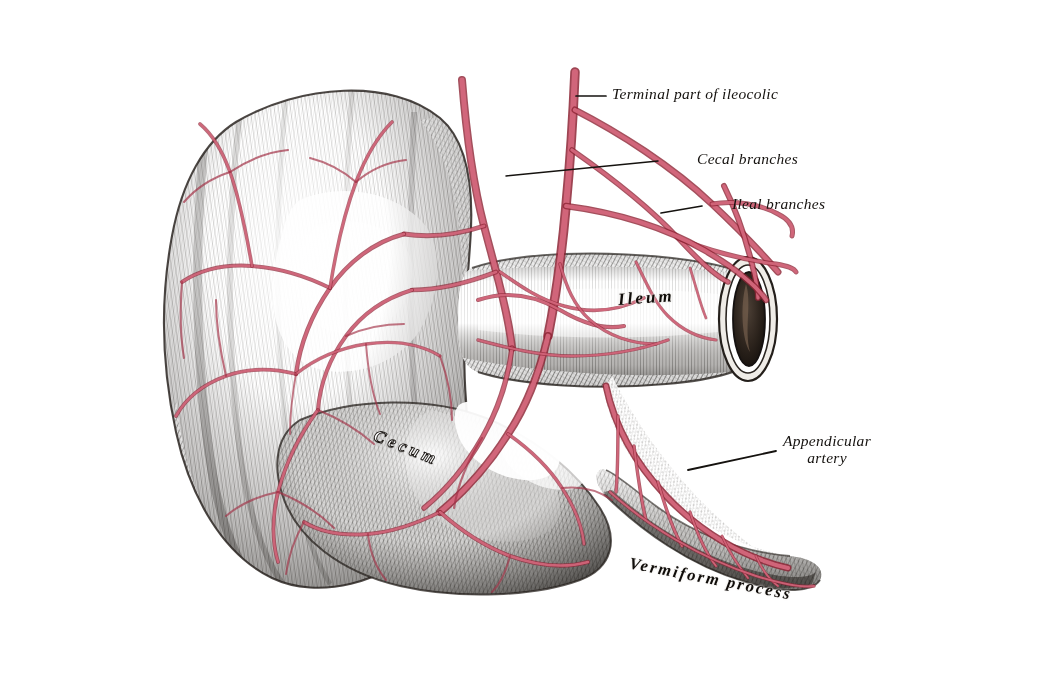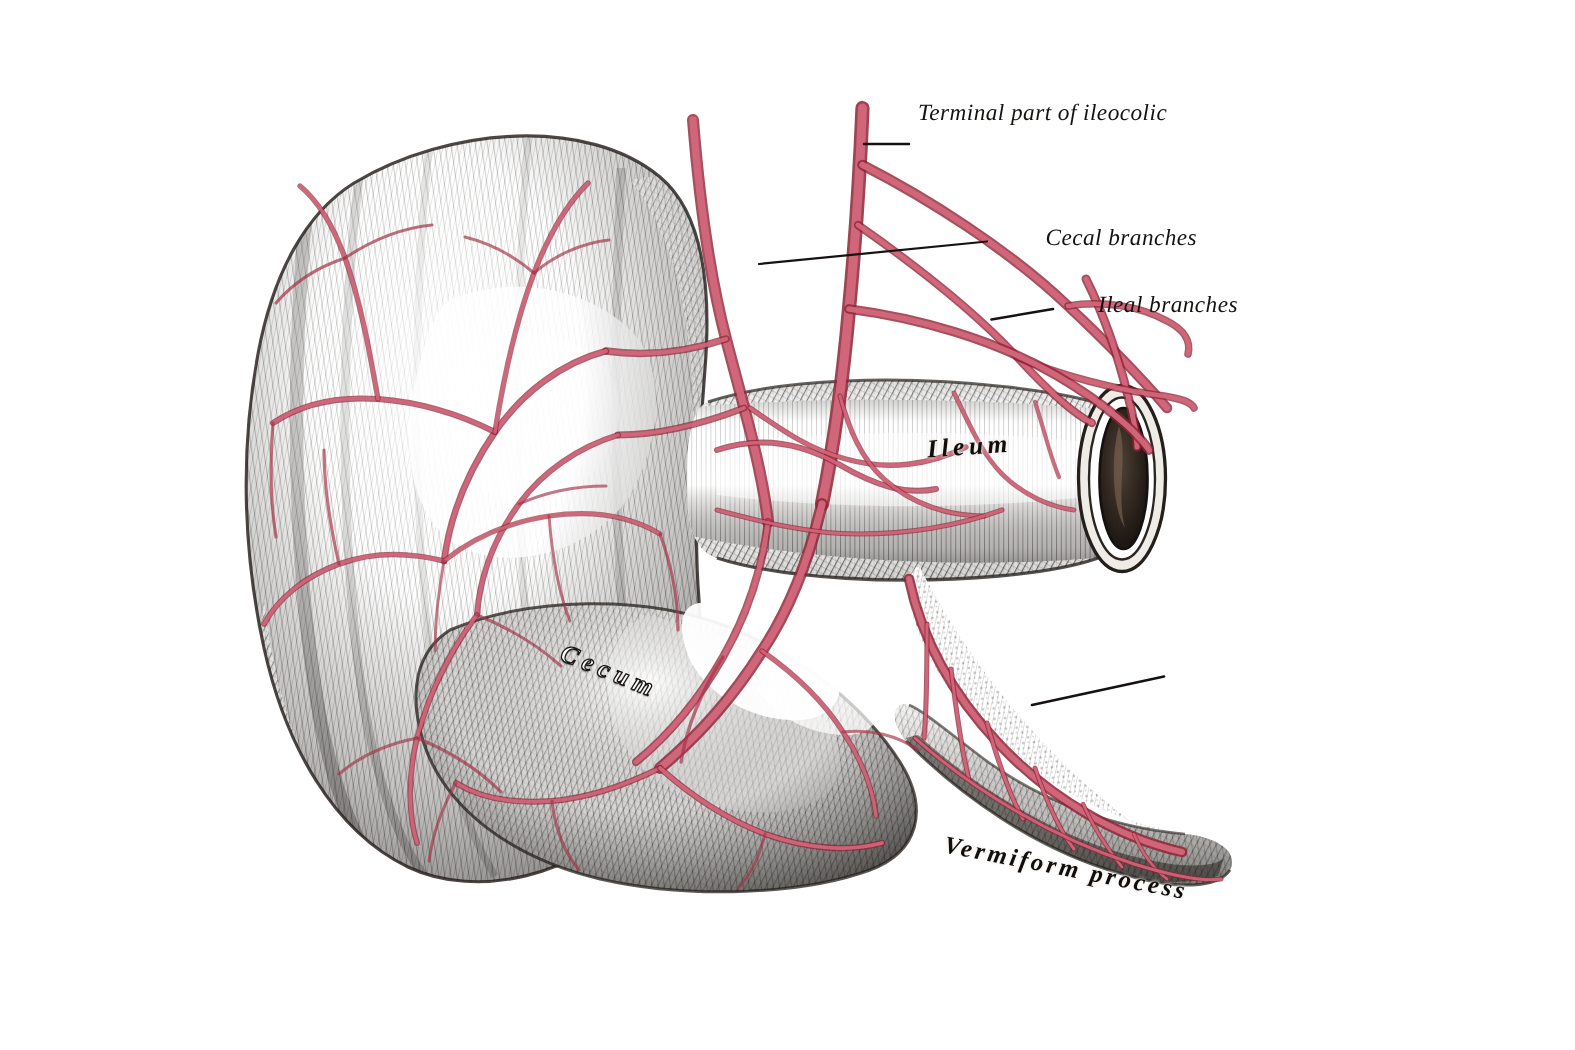--- a/index.html
+++ b/index.html
@@ -57,21 +57,21 @@
   }
   #label-vermiform {
     left: 628px; top: 570px;
     font-weight: bold;
     font-size: 16.5px;
     letter-spacing: 2.2px;
     color: #100d0a;
     transform: rotate(11deg);
     text-shadow: 0 0 2px #efedea, 0 0 3px #efedea;
   }
-  #label-terminal { left: 612px; top: 67px; }
+  #label-terminal { left: 612px; top: 85px; }
   #label-cecal    { left: 664px; top: 150px; margin-left: 33px; }
   #label-ileal    { left: 732px; top: 195px; }
   #label-appendicular { left: 783px; top: 432px; }
 </style>
 </head>
 <body>
 
 <div id="plate">
 
   <svg id="figure-svg" viewBox="0 0 1050 700" xmlns="http://www.w3.org/2000/svg">
@@ -379,20 +379,24 @@
       <line x1="688" y1="470" x2="776" y2="451" stroke-width="1.8"></line>
     </g>
   </svg>
 
   <div class="label label-right" id="label-terminal">Terminal part of ileocolic</div>
 
   <div class="label label-right" id="label-cecal">Cecal branches</div>
 
   <div class="label label-right" id="label-ileal">Ileal branches</div>
 
+  <div class="label label-two-line" id="label-appendicular">
+    <div>Appendicular</div>
+    <div>artery</div>
+  </div>
 
   <div class="label label-organ" id="label-ileum">Ileum</div>
 
   <div class="label" id="label-cecum">Cecum</div>
 
   <div class="label" id="label-vermiform">Vermiform process</div>
 
 </div>
 
 </body></html>

